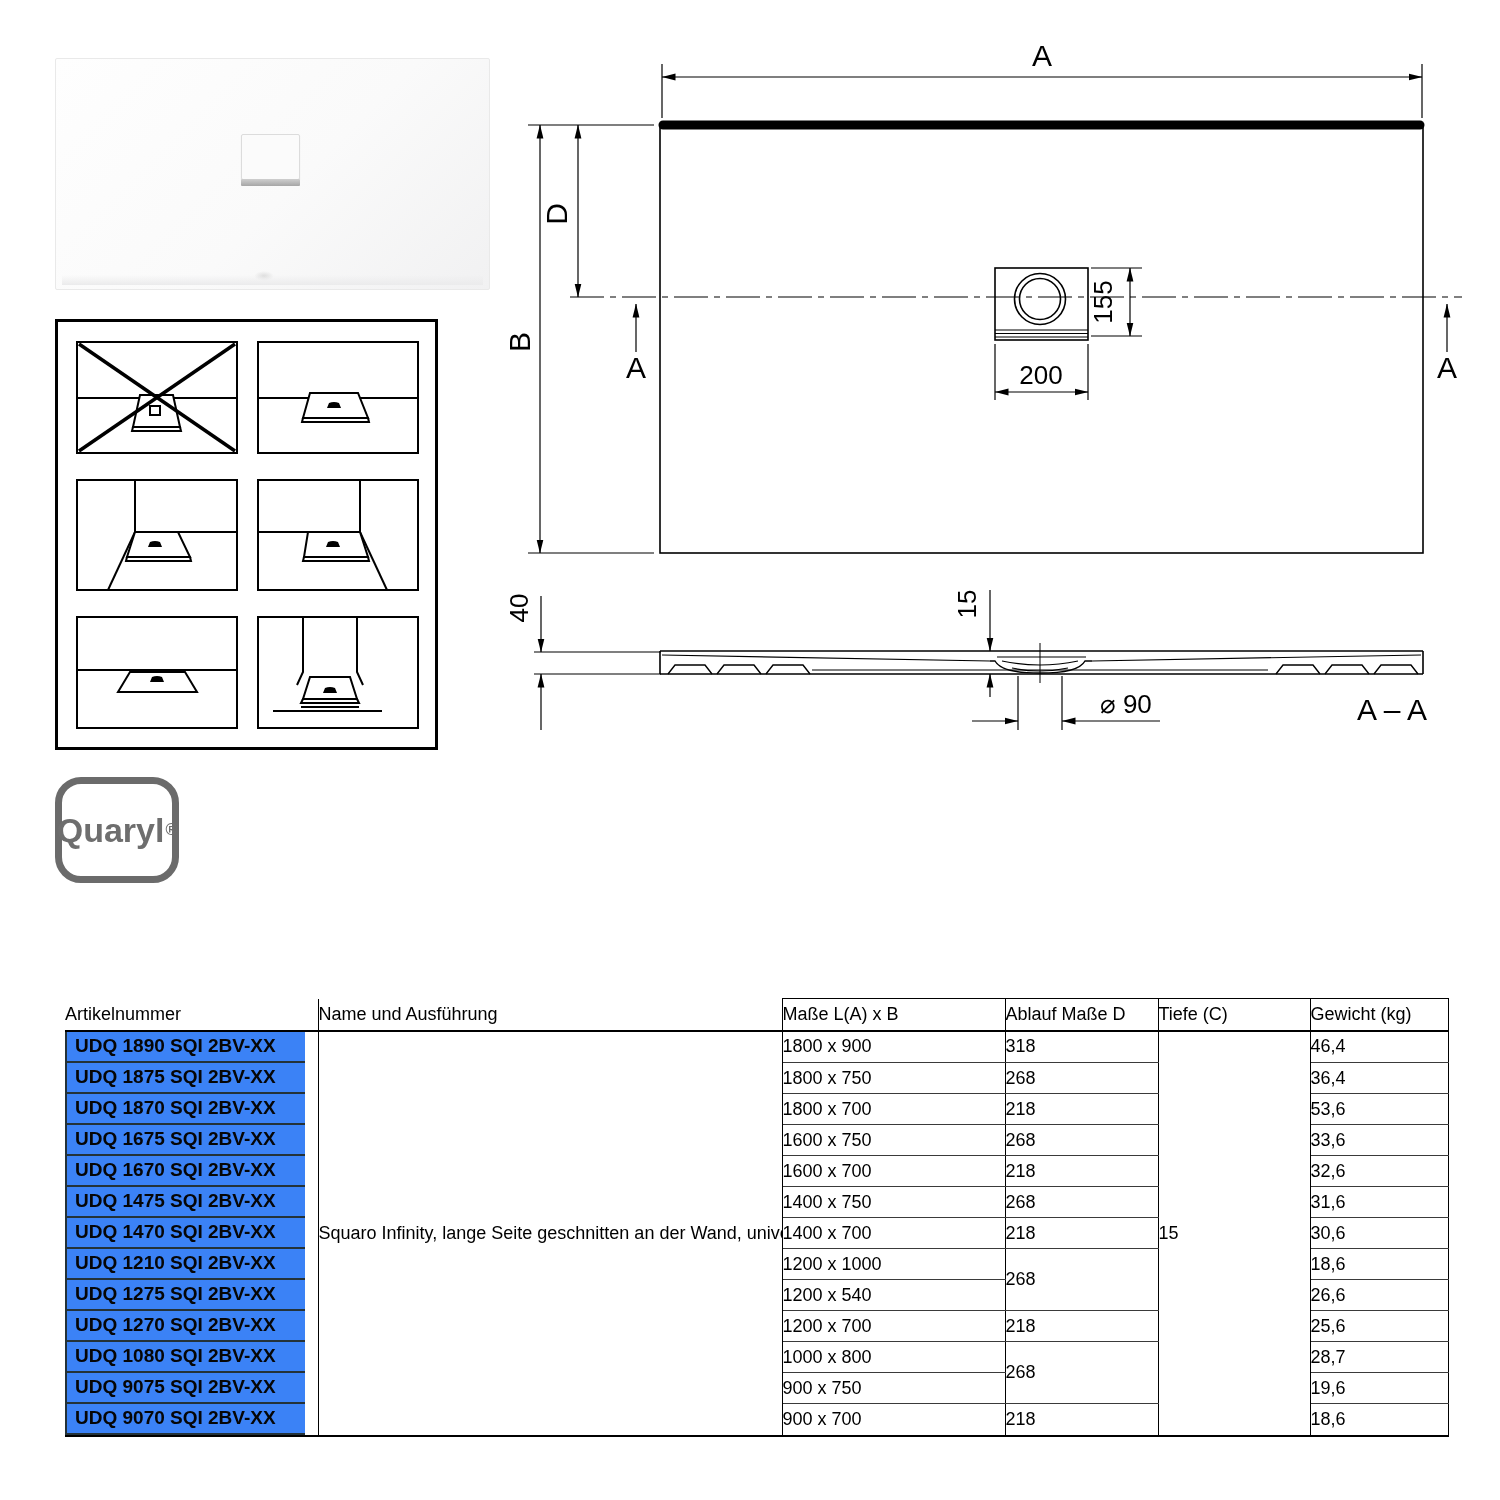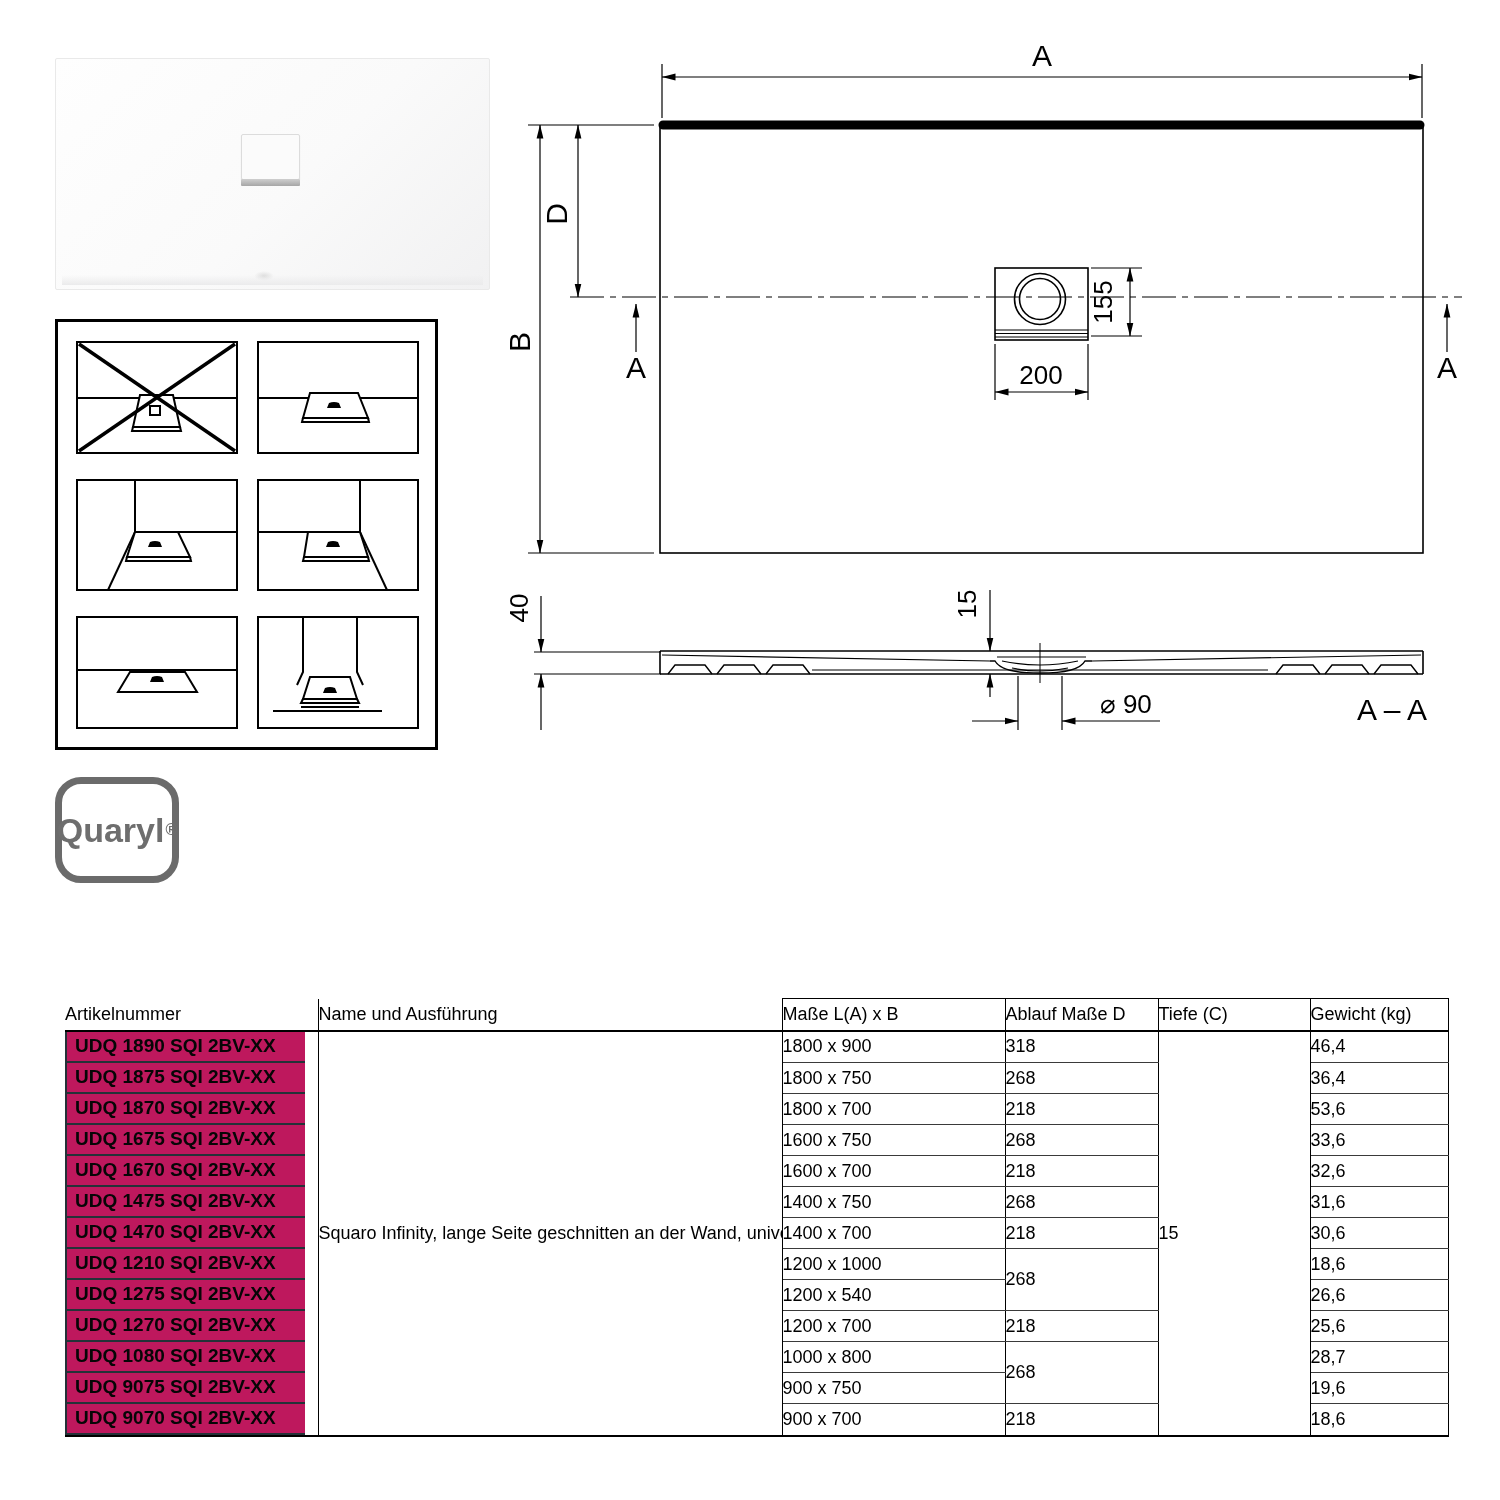--- a/index.html
+++ b/index.html
@@ -41,21 +41,21 @@
   th{font-weight:bold;border-bottom:2.5px solid #000;}
   .pad8{padding-left:8px;}
   .pad27{padding-left:27px;}
   .pad9{padding-left:9px;}
   .pad22{padding-left:22px;}
   .vr{border-right:1.2px solid #000;}
   .tb{border-top:1.2px solid #000;}
   .hb{border-bottom:1.2px solid #3a3a3a;}
   .b2{border-bottom:2.5px solid #000;}
   td.c1{padding:0;}
-  .art{box-sizing:border-box;width:240px;height:31px;background:#be185d;
+  .art{box-sizing:border-box;width:240px;height:31px;background:#3b82f6;
     border-left:2px solid #243238;border-bottom:2px solid #243238;
     display:flex;align-items:center;padding-left:8px;font-weight:bold;font-size:19px;color:#060606;}
   td.name{white-space:normal;line-height:22px;font-size:18px;}
 </style>
 </head>
 <body>
 
 <div class="photo">
   <div class="drain">
       <div class="slot"></div>

